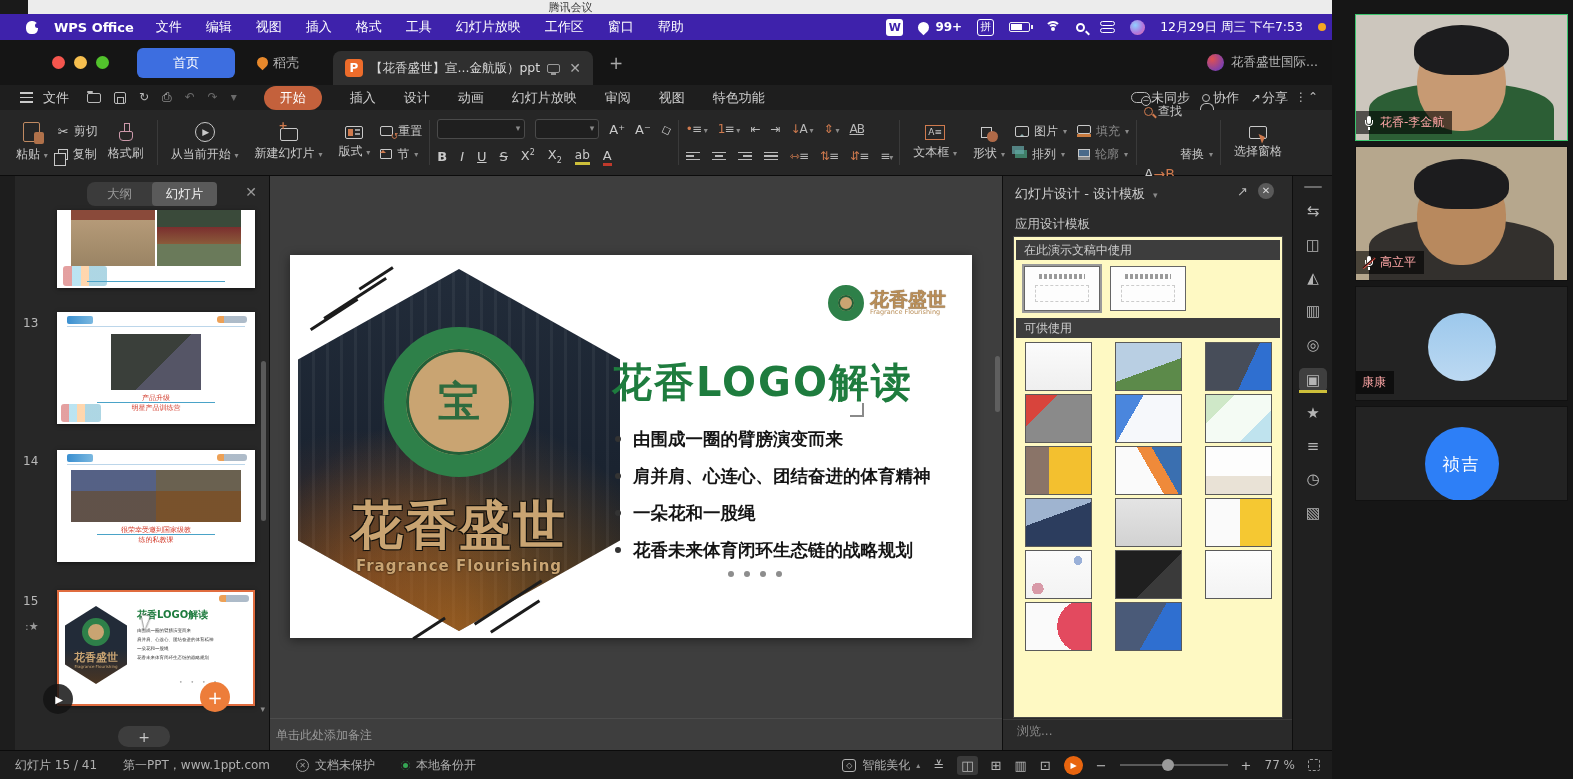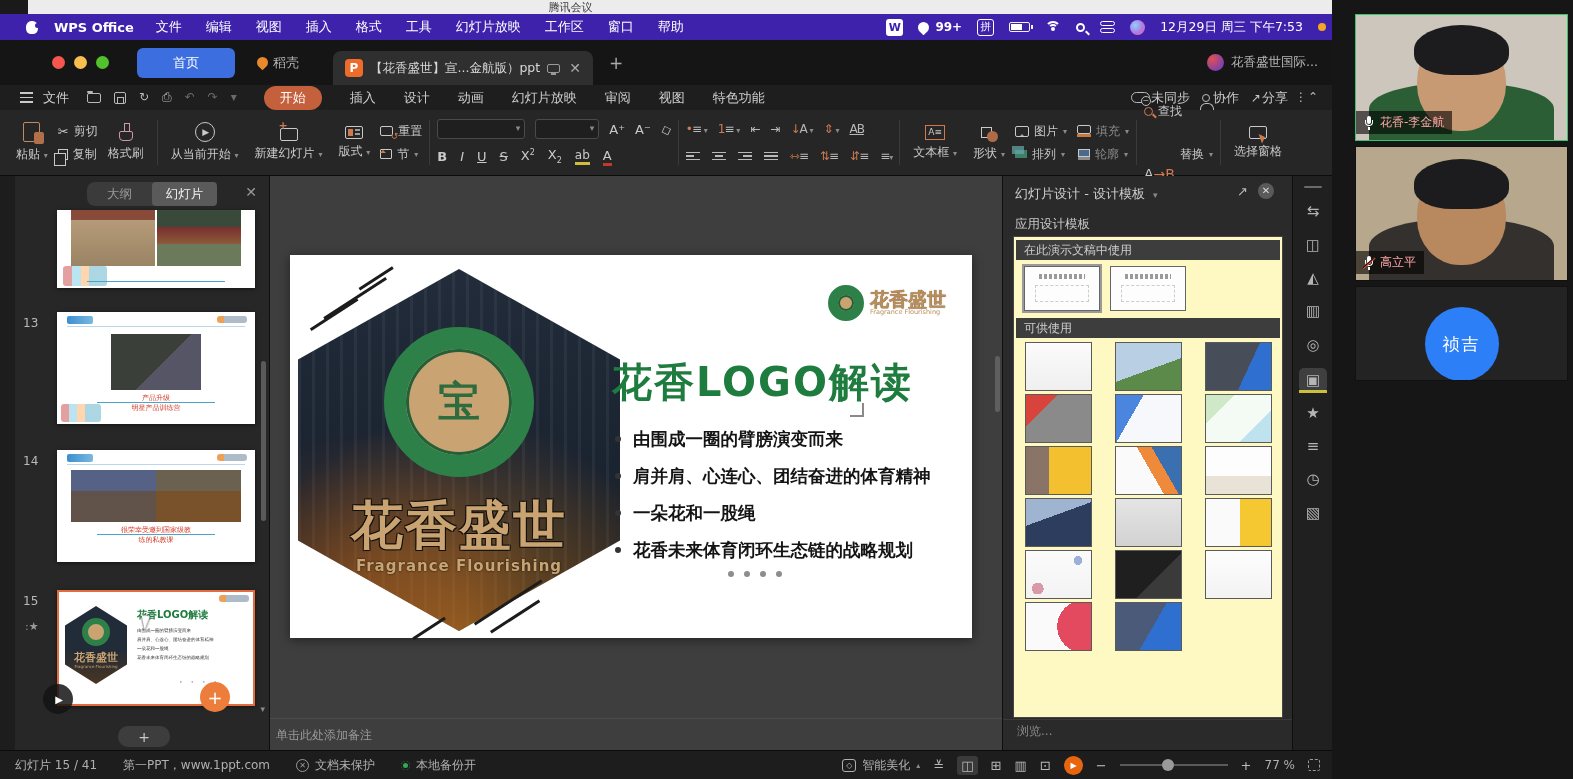--- a/index.html
+++ b/index.html
@@ -784,20 +784,30 @@
         <span class="mic">
           <span class="cap"></span>
             <span class="stand"></span>
             <span class="stem"></span>
             <span class="slash"></span>
         </span>
         <span class="pname">高立平</span>
 
       </div>
     </div>
+      <div class="tile avatar nomic" style="height: 115px;">
+
+      <div class="avatar-circle" style="background: linear-gradient(rgb(156, 200, 236), rgb(188, 217, 242));"></div>
+
+      <div class="name-bar">
+
+        <span class="pname">康康</span>
+
+      </div>
+    </div>
       <div class="tile initials nolabel" style="height: 95px;">
 
       <div class="initials-circle">祯吉</div>
 
     </div>
     </div>
 
 </div>
 
 </body></html>

